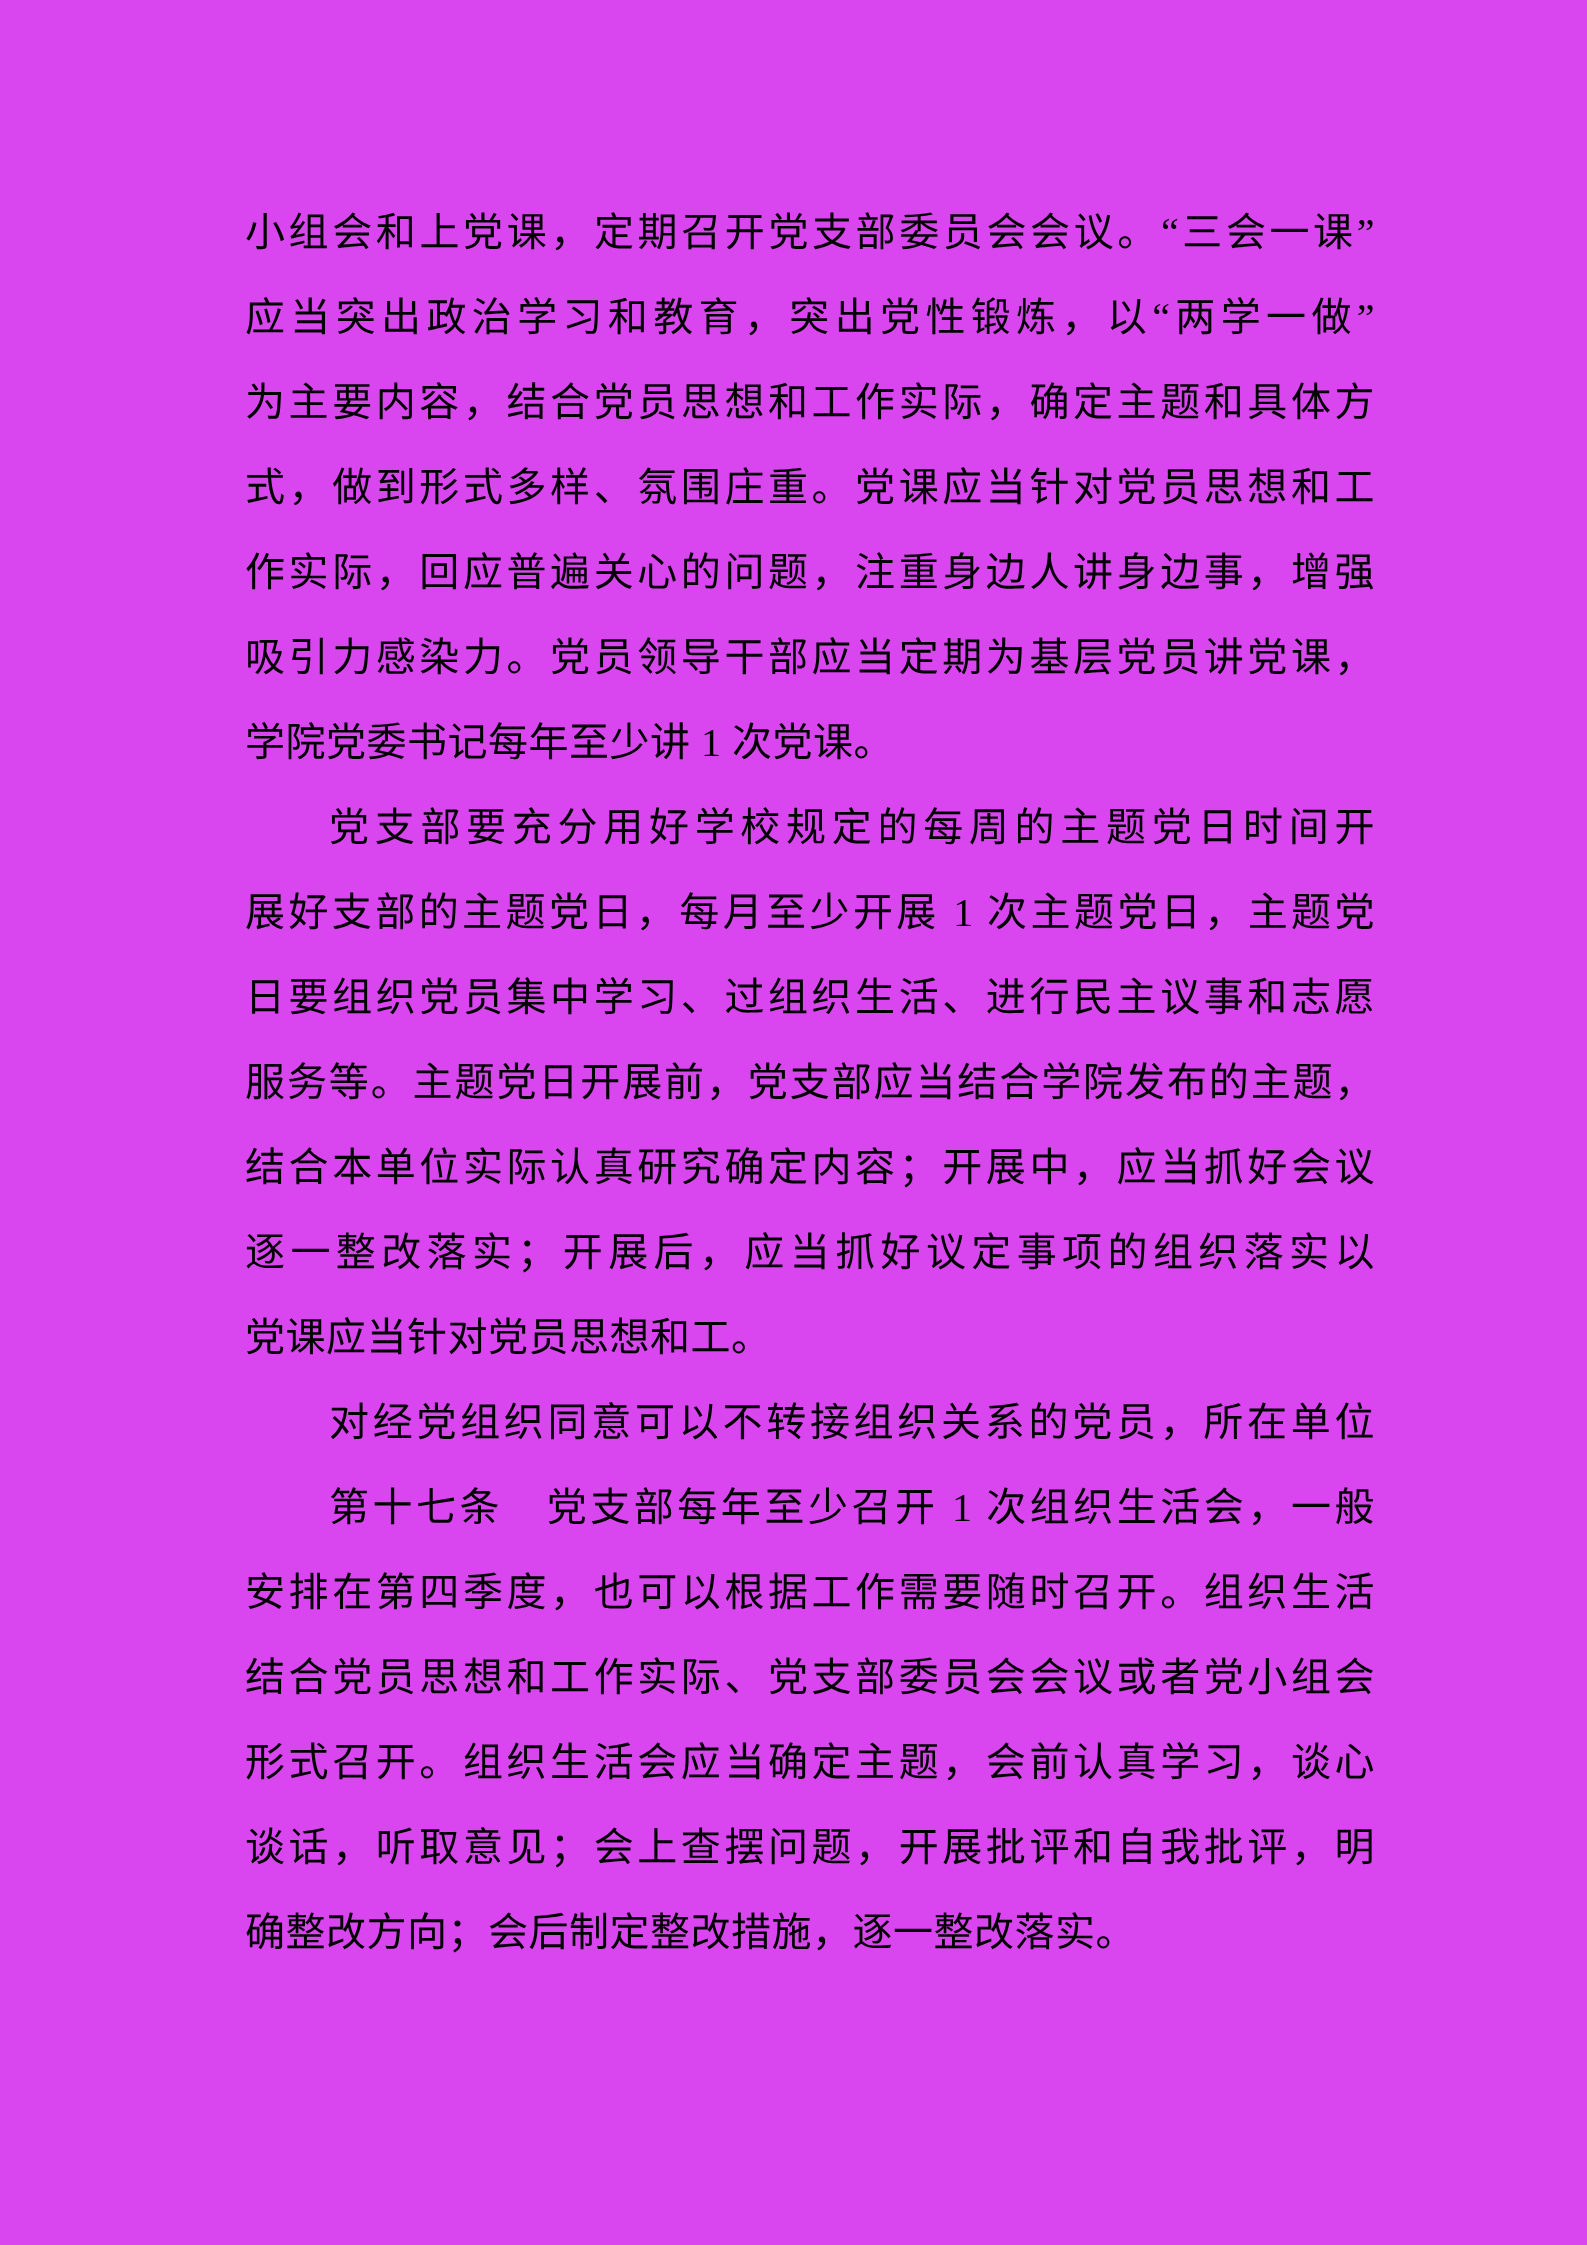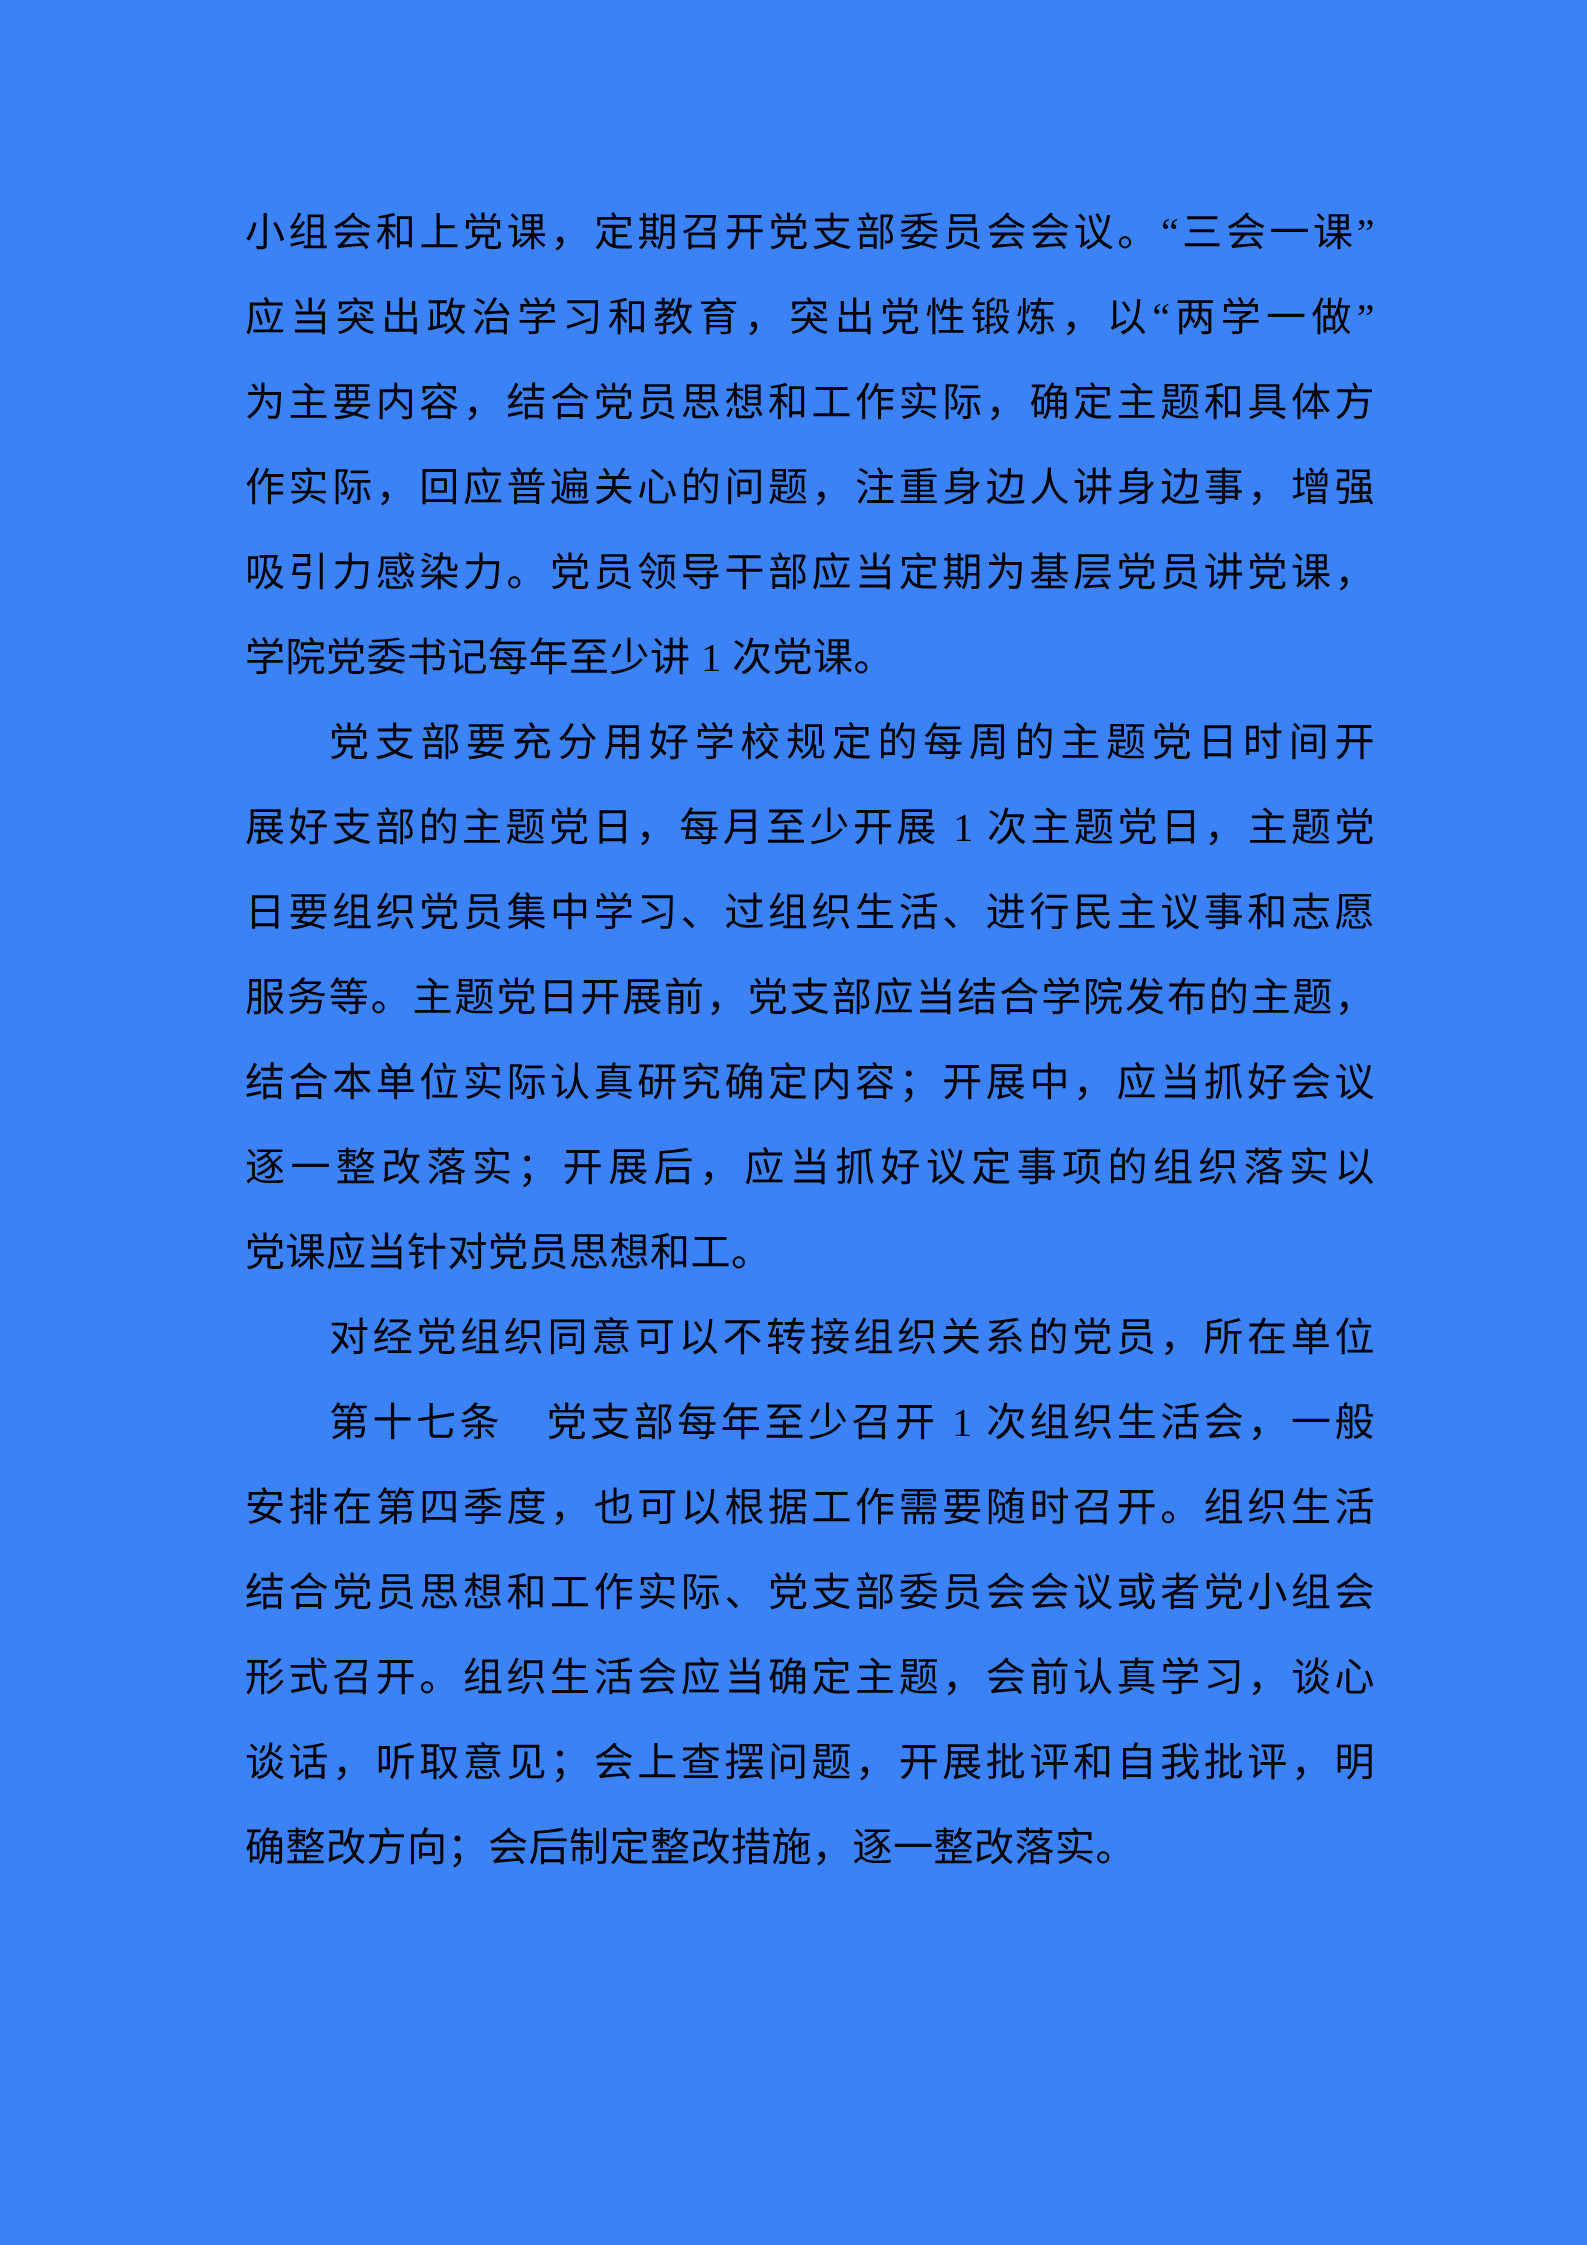--- a/index.html
+++ b/index.html
@@ -4,21 +4,21 @@
   <style>
     html, body {
       margin: 0;
       padding: 0;
       background: #ffffff;
     }
     .page {
       position: relative;
       width: 1587px;
       height: 2245px;
-      background: #3b82f6;
+      background: #d946ef;
       overflow: hidden;
     }
     .doc-body {
       position: absolute;
       left: 245px;
       top: 190px;
       width: 1130px;
       color: #000000;
       font-family: "Liberation Serif", "DejaVu Serif", serif;
       font-size: 40px;
@@ -45,20 +45,21 @@
   </style>
 </head>
 <body>
 
 <div class="page">
   <div class="doc-body">
       <div class="paragraph">
         <div class="line">小组会和上党课，定期召开党支部委员会会议。“三会一课”</div>
         <div class="line">应当突出政治学习和教育，突出党性锻炼，以“两学一做”</div>
         <div class="line">为主要内容，结合党员思想和工作实际，确定主题和具体方</div>
+        <div class="line">式，做到形式多样、氛围庄重。党课应当针对党员思想和工</div>
         <div class="line">作实际，回应普遍关心的问题，注重身边人讲身边事，增强</div>
         <div class="line">吸引力感染力。党员领导干部应当定期为基层党员讲党课，</div>
         <div class="line last">学院党委书记每年至少讲 1 次党课。</div>
       </div>
       <div class="paragraph indent">
         <div class="line">党支部要充分用好学校规定的每周的主题党日时间开</div>
         <div class="line">展好支部的主题党日，每月至少开展 1 次主题党日，主题党</div>
         <div class="line">日要组织党员集中学习、过组织生活、进行民主议事和志愿</div>
         <div class="line">服务等。主题党日开展前，党支部应当结合学院发布的主题，</div>
         <div class="line">结合本单位实际认真研究确定内容；开展中，应当抓好会议</div>

